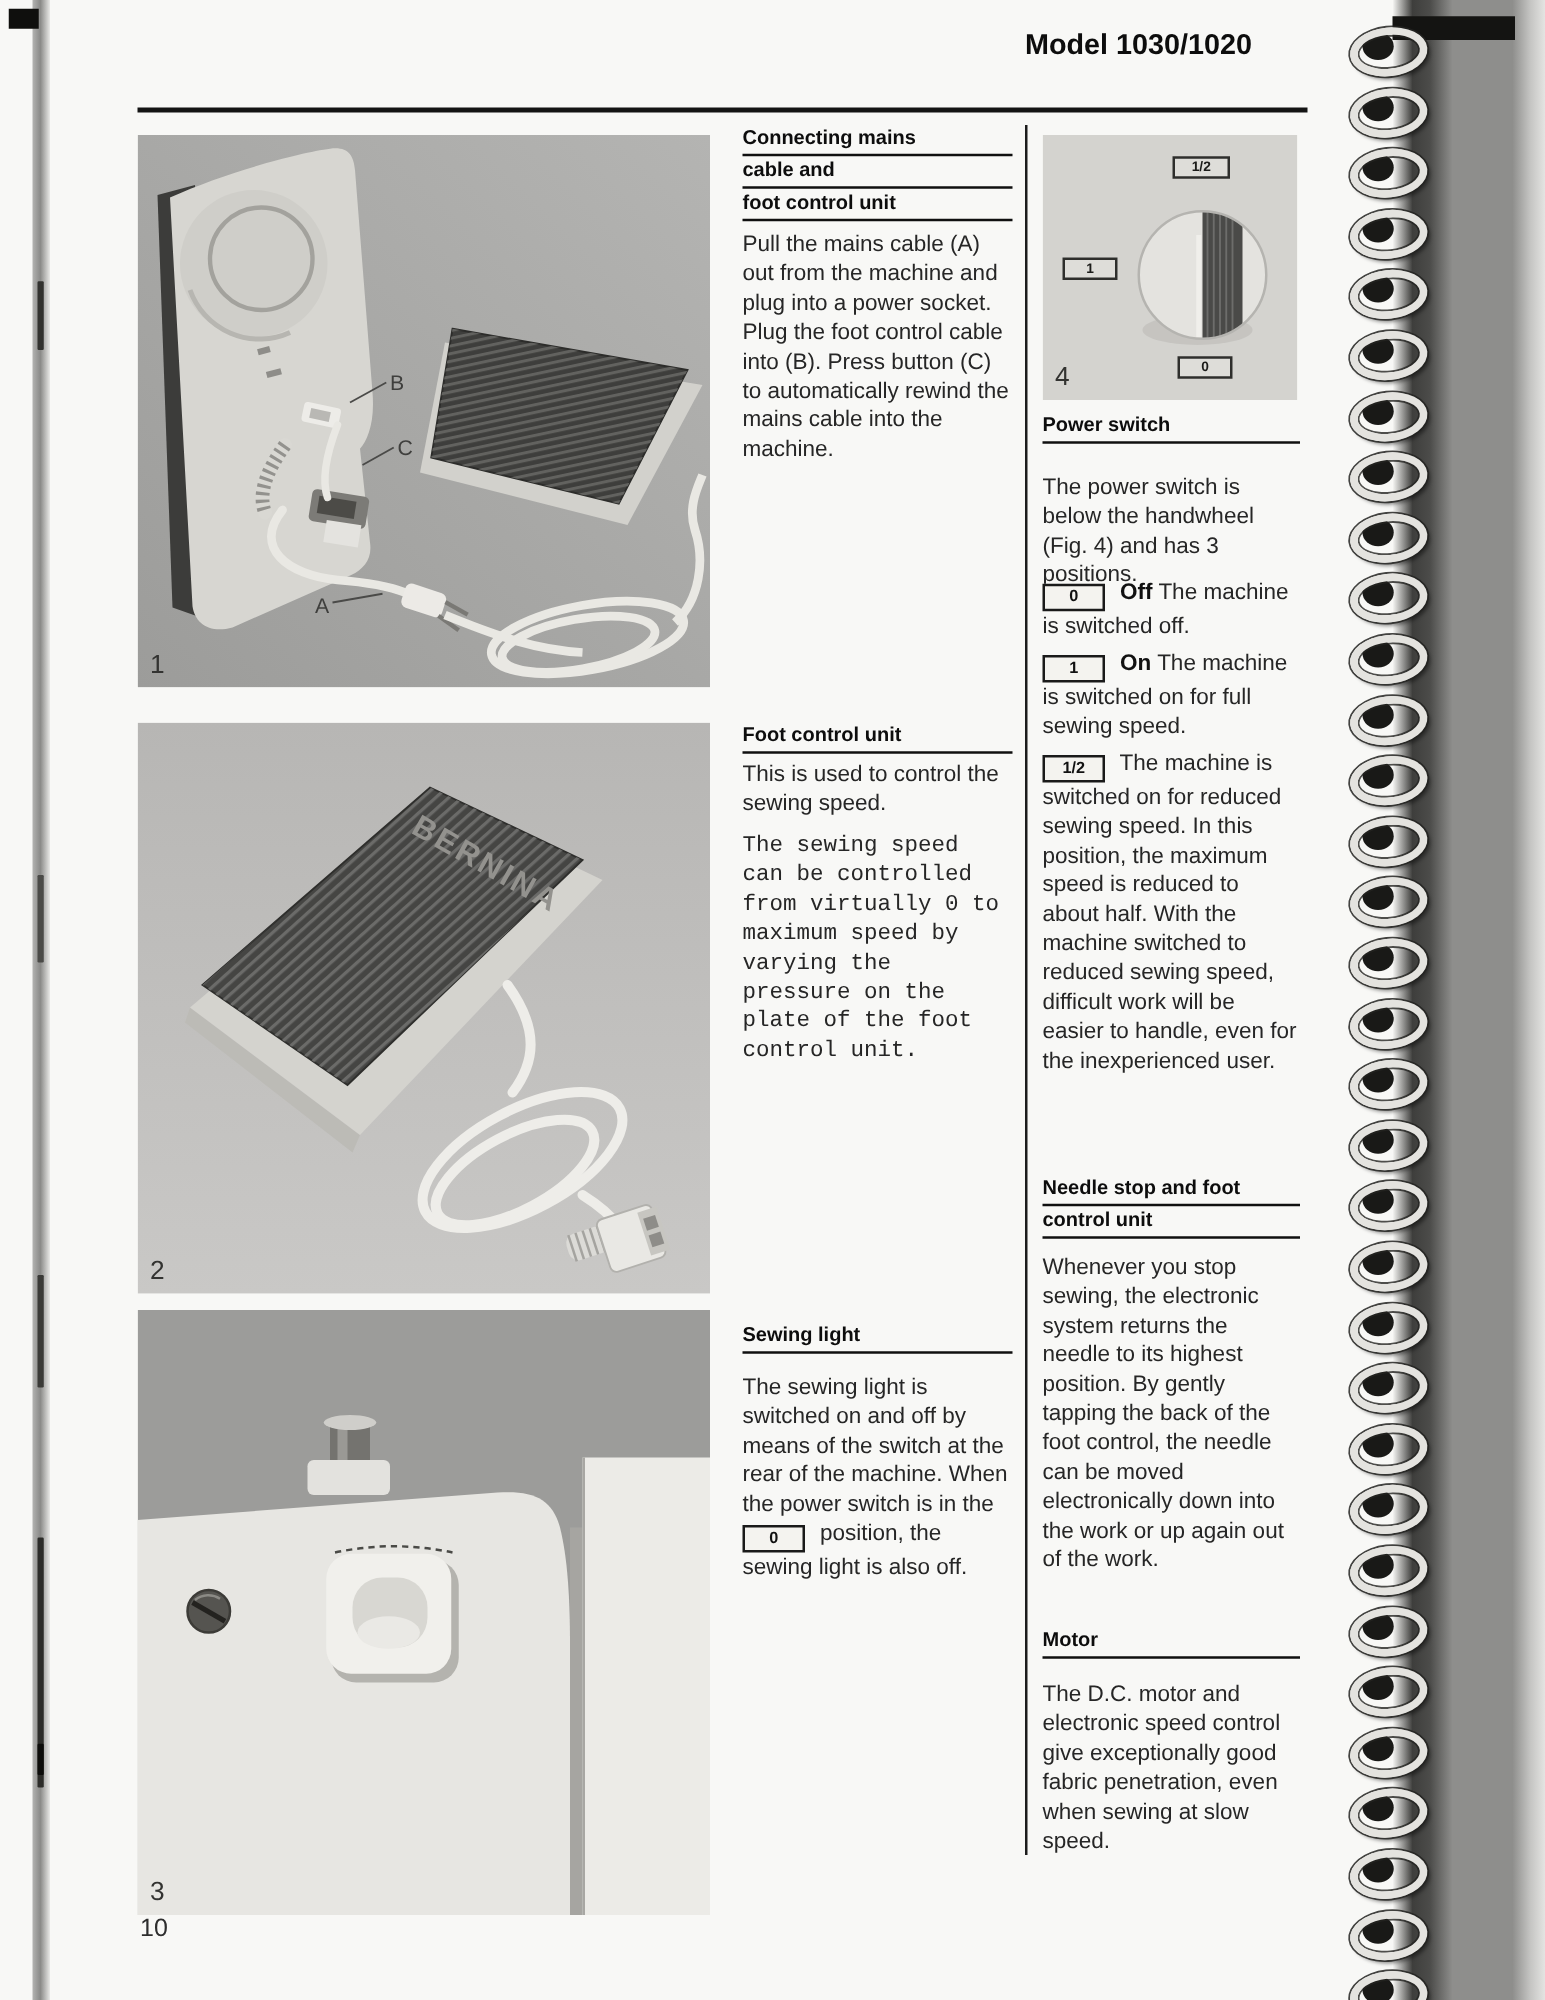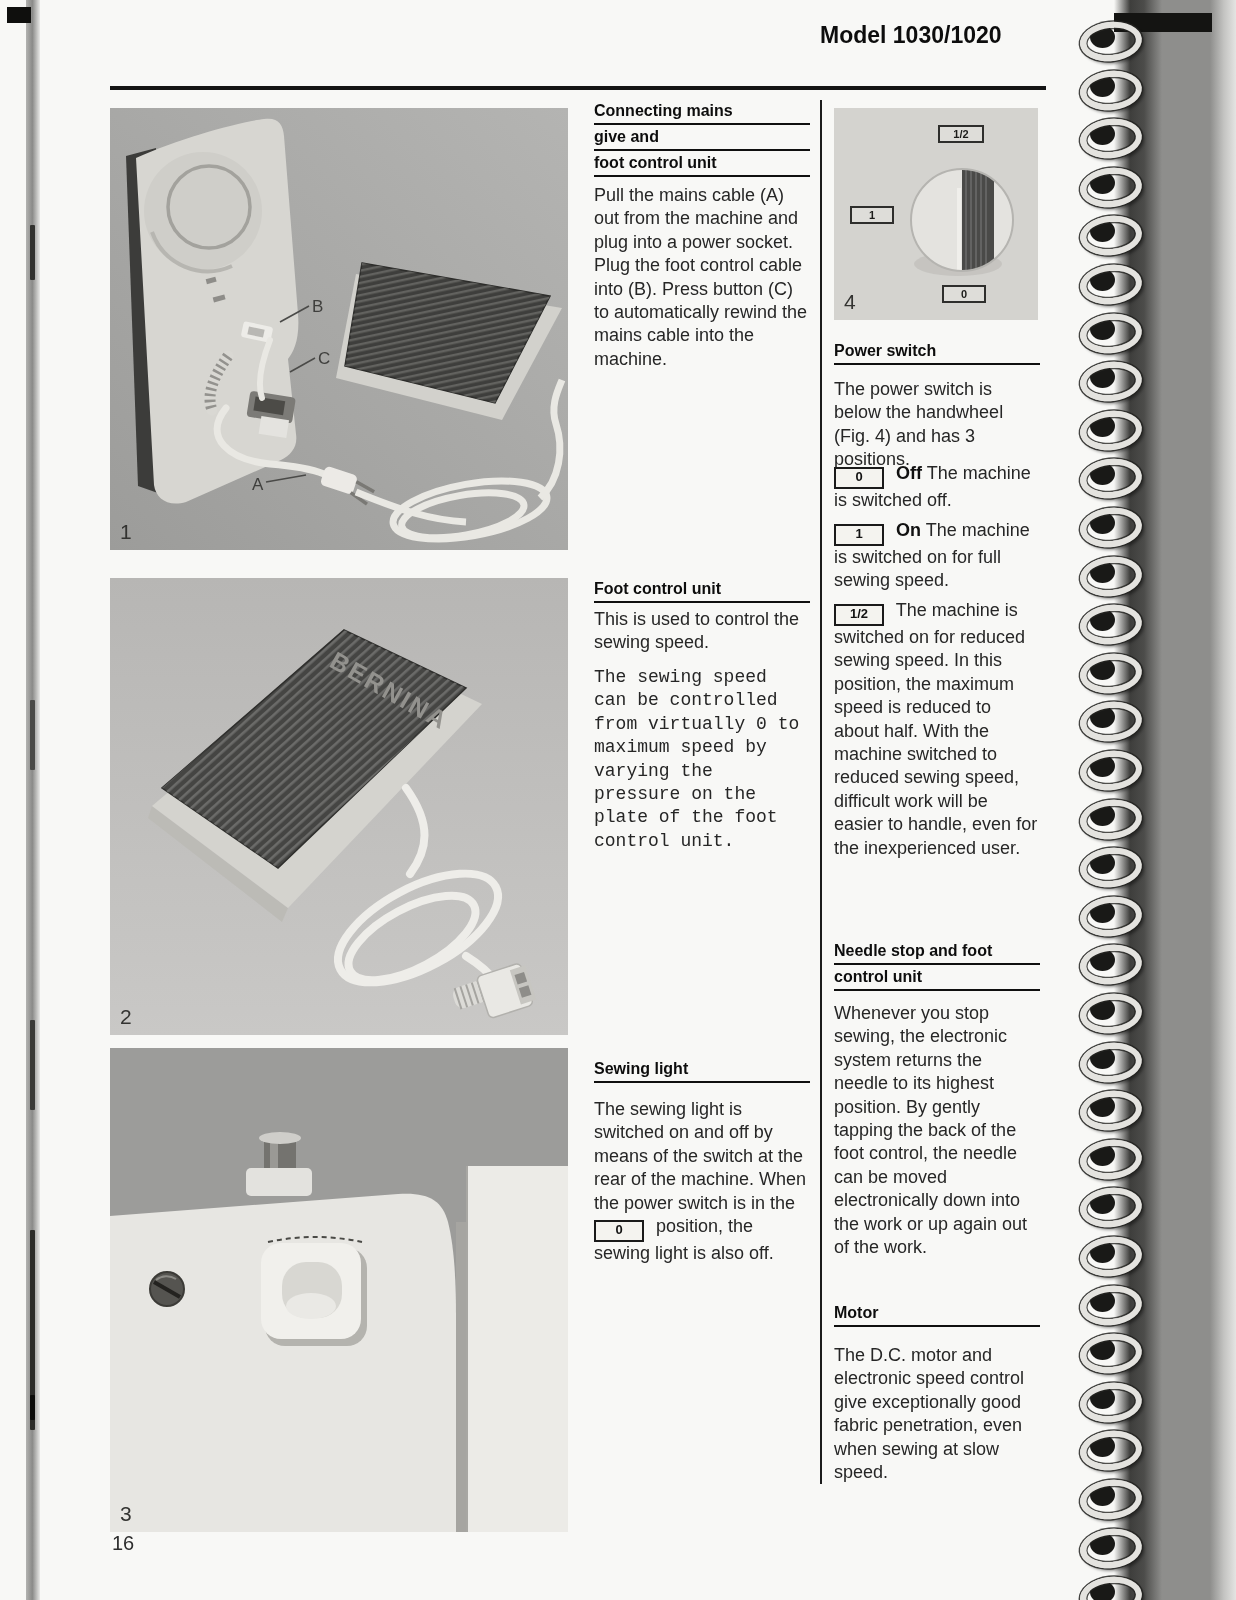--- a/index.html
+++ b/index.html
@@ -174,21 +174,21 @@
 
     <circle cx="57" cy="241" r="17" fill="#555450" stroke="#3c3b37" stroke-width="2"></circle>
     <line x1="44" y1="234" x2="70" y2="249" stroke="#23221f" stroke-width="4"></line>
     <path d="M46,232 A17 17 0 0 1 66,231" stroke="#8b8a85" stroke-width="2" fill="none"></path>
   </svg>
   <div class="fig-num">3</div>
 </div>
 
 <div class="abs col-mid" style="top:102px;">
   <div class="heading-line">Connecting mains</div>
-  <div class="heading-line">give and</div>
+  <div class="heading-line">cable and</div>
   <div class="heading-line">foot control unit</div>
 </div>
 <div class="abs col-mid body-text" style="top:184px;">Pull the mains cable (A) out from the machine and plug into a power socket. Plug the foot control cable into (B). Press button (C) to automatically rewind the mains cable into the machine.</div>
 
 <div class="abs col-mid" style="top:580px;">
   <div class="heading-line">Foot control unit</div>
 </div>
 <div class="abs col-mid body-text" style="top:608px;">This is used to control the sewing speed.</div>
 <div class="abs col-mid body-text" style="top:666px;font-family:Liberation Mono, monospace;">The sewing speed can be controlled from virtually 0 to maximum speed by varying the pressure on the plate of the foot control unit.</div>
 
@@ -221,21 +221,21 @@
       <rect x="123" y="80" width="4" height="88" fill="#f0efeb"></rect>
     </g>
     <circle cx="128" cy="112" r="51" fill="none" stroke="#b5b4b0" stroke-width="2"></circle>
   </svg>
   <div class="fig4-badge" style="left:104px;top:17px;width:42px;">1/2</div>
   <div class="fig4-badge" style="left:16px;top:98px;width:40px;">1</div>
   <div class="fig4-badge" style="left:108px;top:177px;width:40px;">0</div>
   <div class="fig-num">4</div>
 </div>
 
-<div class="abs col-right" style="top:342px;">
+<div class="abs col-right" style="top:332px;">
   <div class="heading-line">Power switch</div>
 </div>
 <div class="abs col-right body-text" style="top:378px;">The power switch is below the handwheel (Fig. 4) and has 3 positions.</div>
 
 <div class="abs col-right body-text" style="top:462px;">
   <span class="sw-badge">0</span>
   <span class="bold-word">Off</span>
   <span>The machine is switched off.</span>
 </div>
 <div class="abs col-right body-text" style="top:519px;">
@@ -252,21 +252,21 @@
   <div class="heading-line">Needle stop and foot</div>
   <div class="heading-line">control unit</div>
 </div>
 <div class="abs col-right body-text" style="top:1002px;">Whenever you stop sewing, the electronic system returns the needle to its highest position. By gently tapping the back of the foot control, the needle can be moved electronically down into the work or up again out of the work.</div>
 
 <div class="abs col-right" style="top:1304px;">
   <div class="heading-line">Motor</div>
 </div>
 <div class="abs col-right body-text" style="top:1344px;">The D.C. motor and electronic speed control give exceptionally good fabric penetration, even when sewing at slow speed.</div>
 
-<div class="abs" id="page-num">16</div>
+<div class="abs" id="page-num">10</div>
 
 <div class="abs" id="edge-strip"></div>
 <div class="abs" id="edge-topmark"></div>
 <div class="edge-mark" style="left:30px;top:225px;height:55px;background:#32322f;"></div>
 <div class="edge-mark" style="left:30px;top:700px;height:70px;background:#4a4a47;"></div>
 <div class="edge-mark" style="left:30px;top:1020px;height:90px;background:#3a3a37;"></div>
 <div class="edge-mark" style="left:30px;top:1230px;height:200px;background:#2c2c29;"></div>
 <div class="edge-mark" style="left:30px;top:1395px;height:25px;background:#0c0c0a;"></div>
 
 <div class="abs" id="binding">

